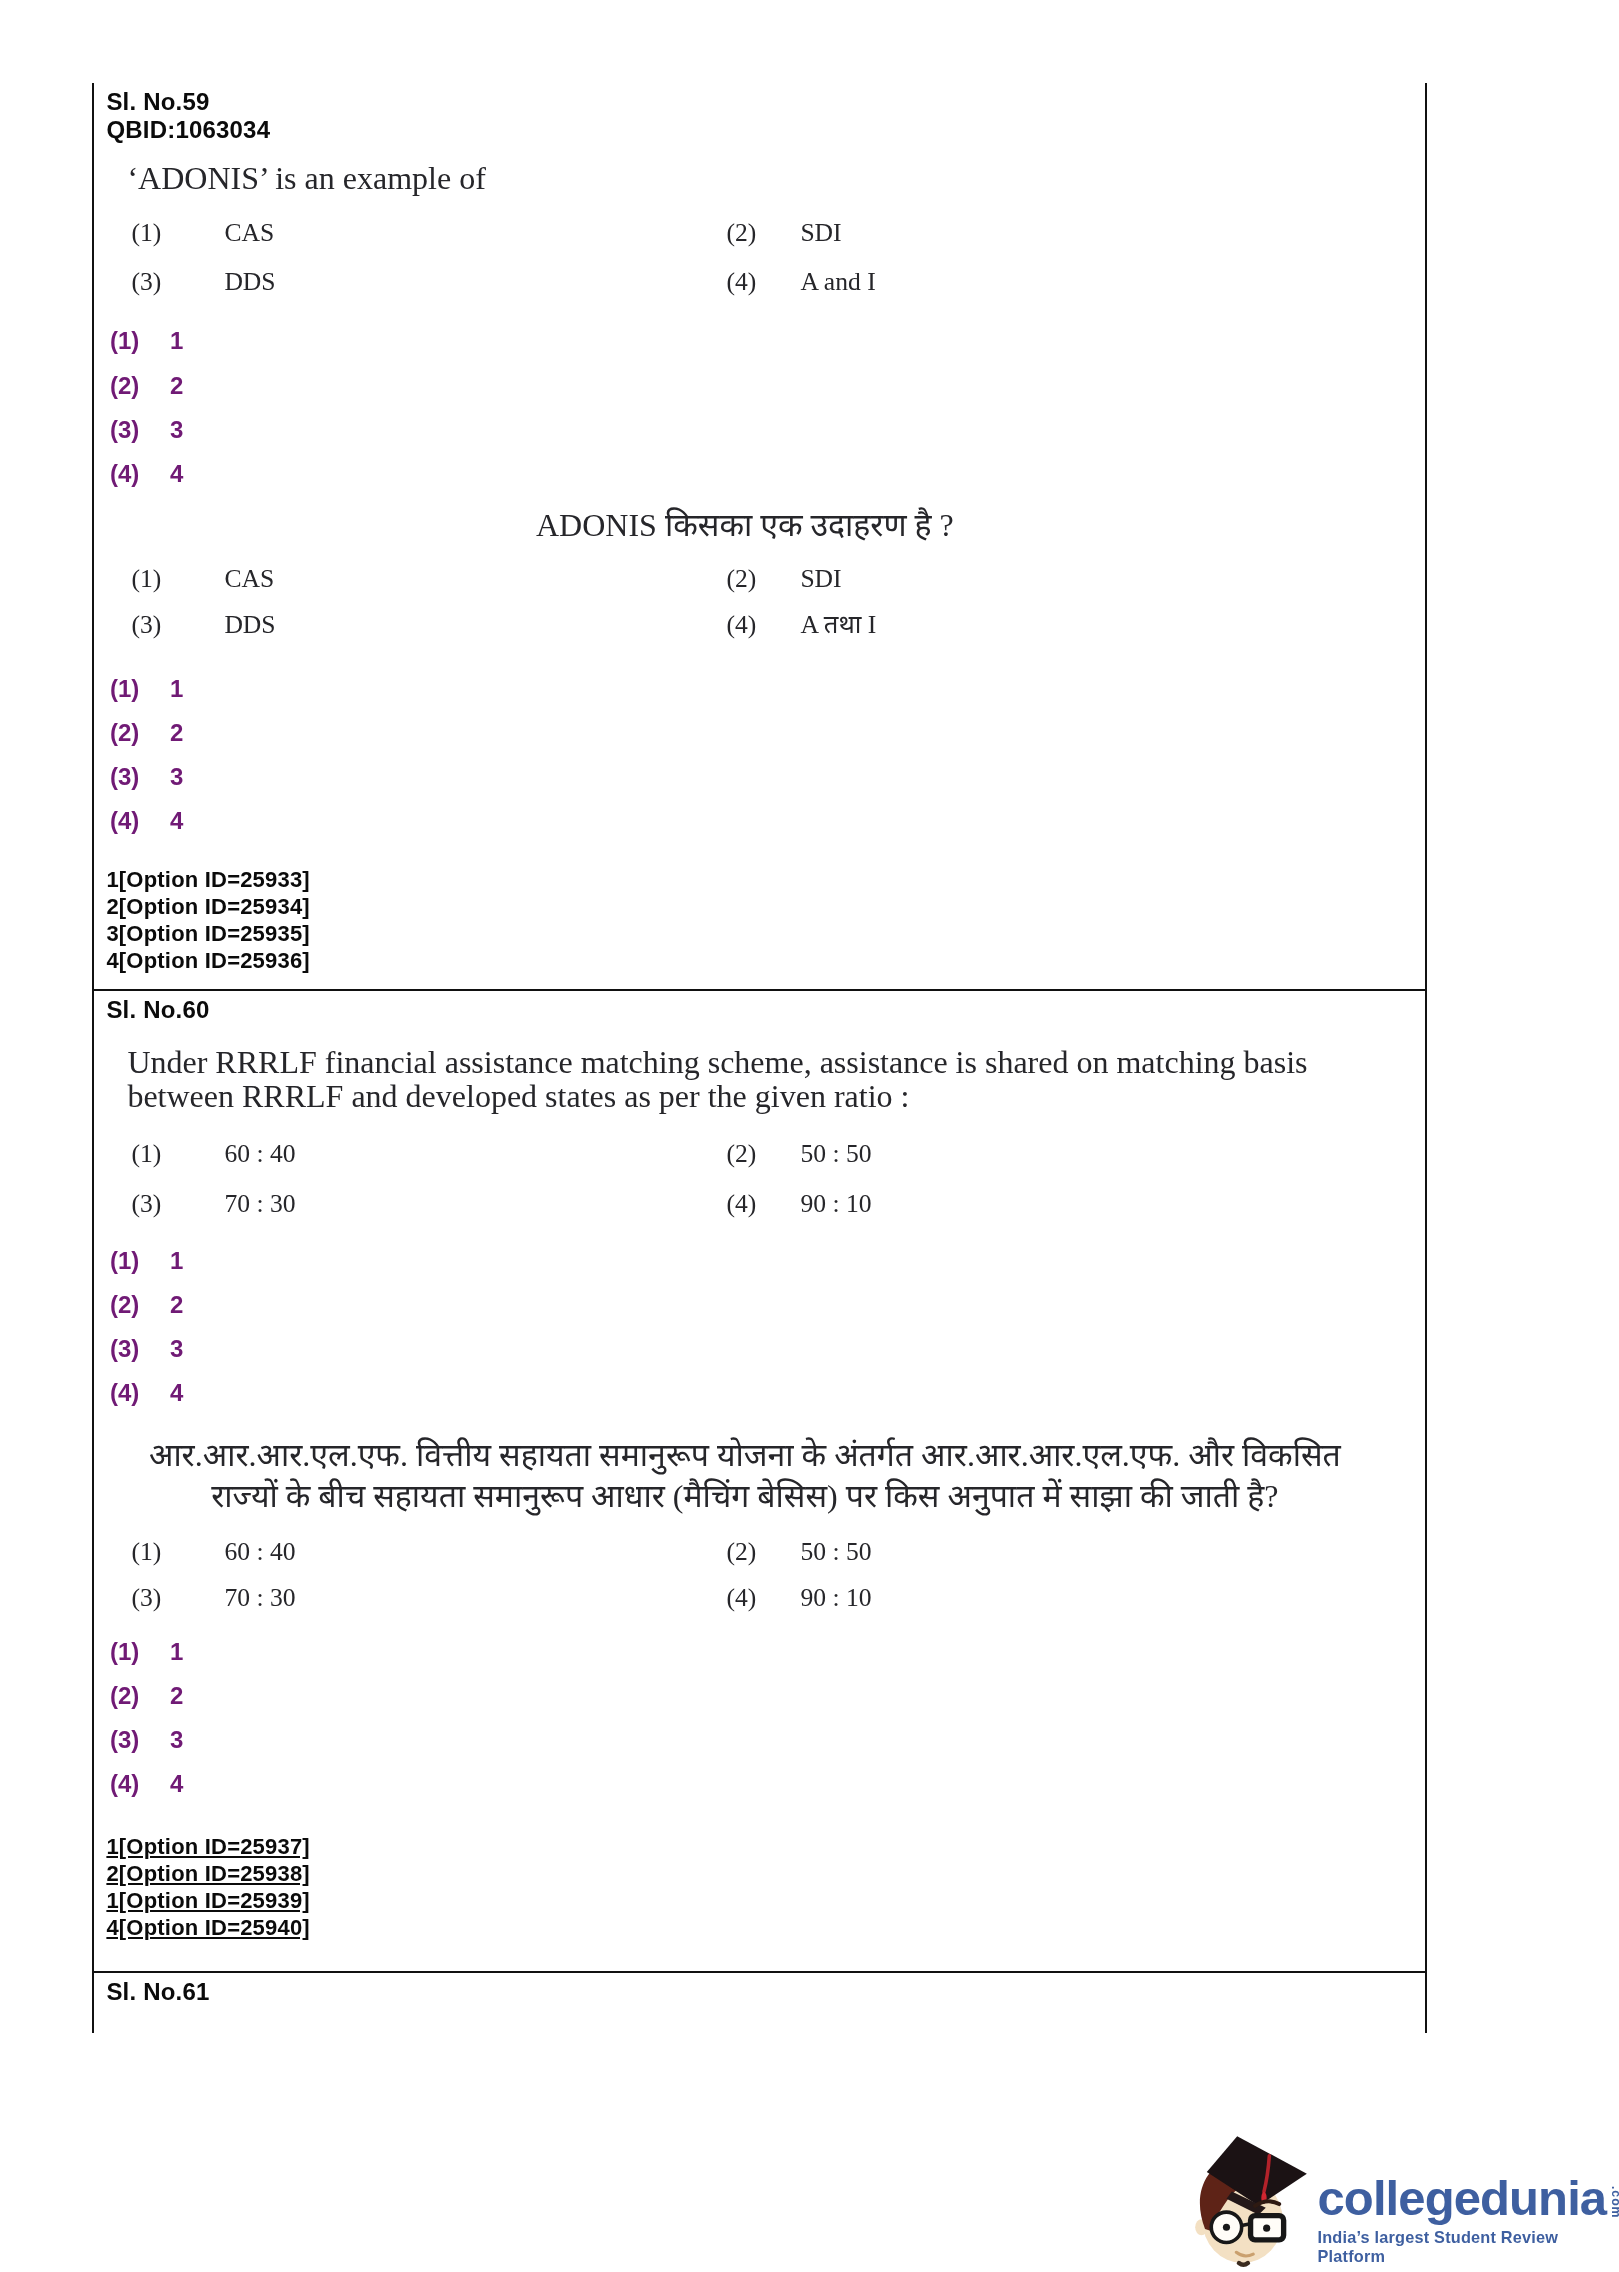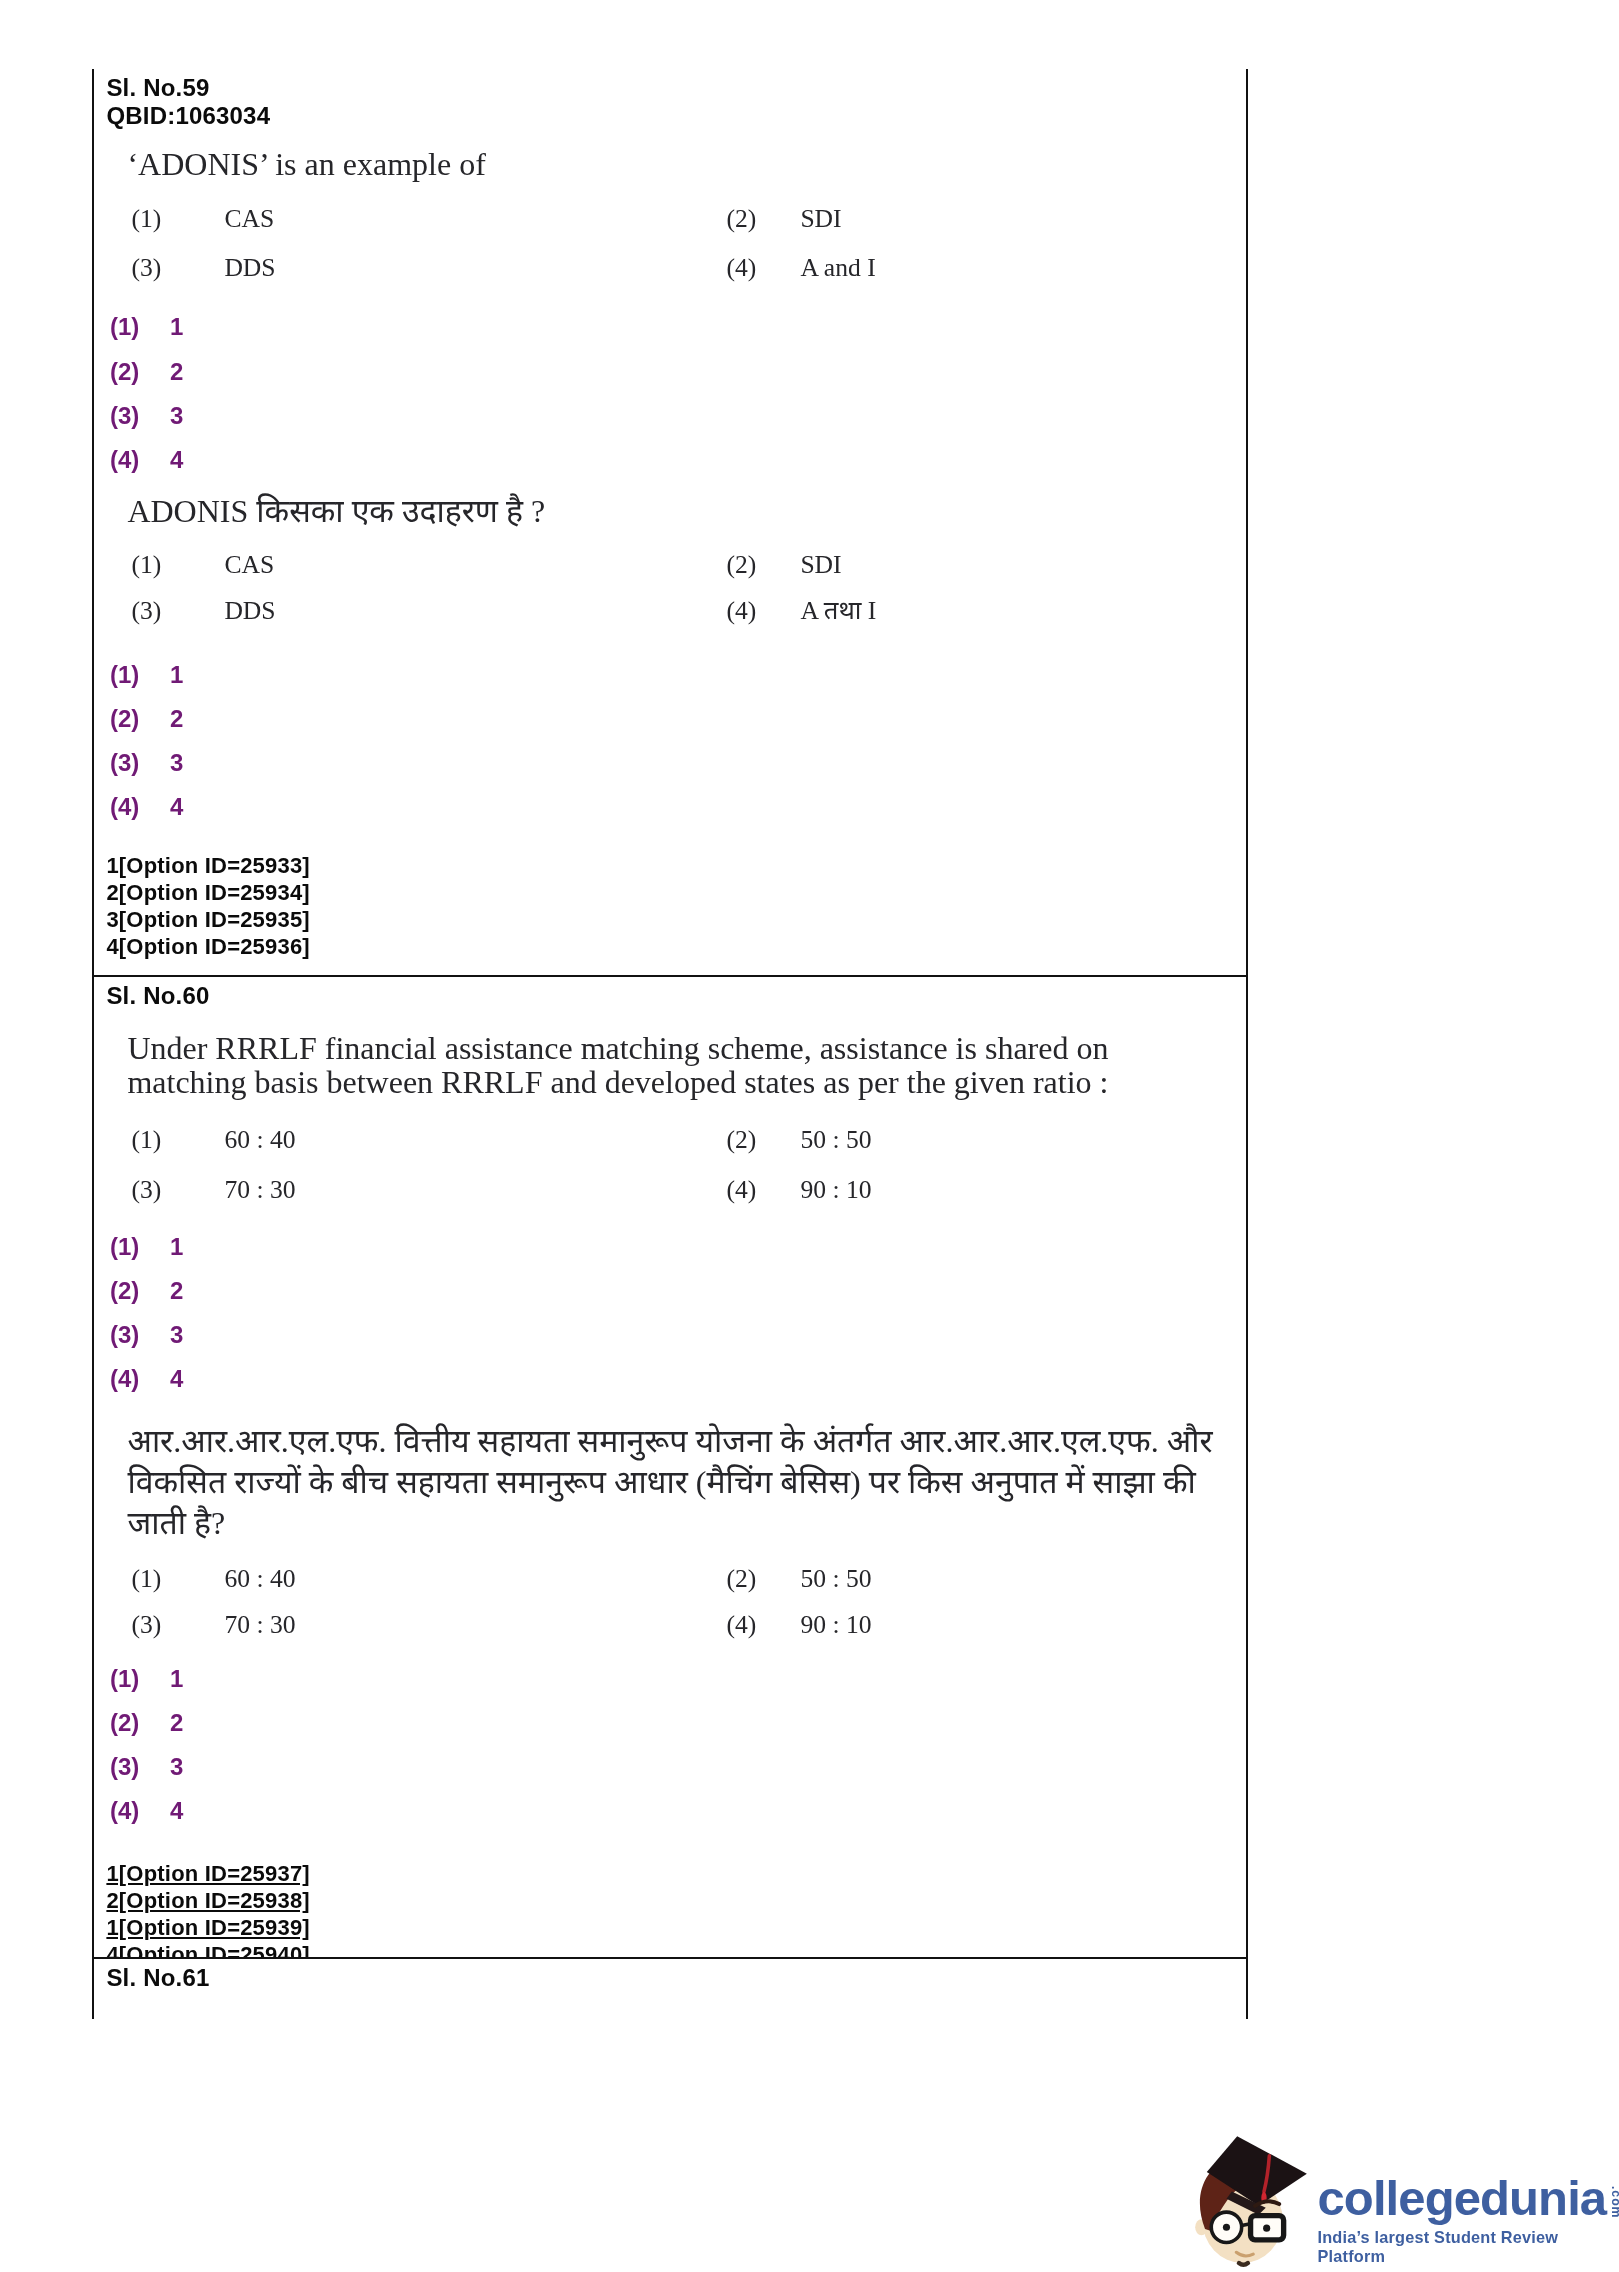--- a/index.html
+++ b/index.html
@@ -3,39 +3,39 @@
 <meta charset="utf-8">
 <style>
   html,body { margin:0; padding:0; background:#ffffff; }
   .page {
     position:relative; width:1620px; height:2273px; background:#ffffff;
     font-family:"Liberation Sans", sans-serif; color:#0d0d0d; overflow:hidden;
   }
 
   
   .qtable {
-    position:absolute; left:92px; top:69px; width:1156px;
+    position:absolute; left:92px; top:83px; width:1335px;
     border-left:2.6px solid #111; border-right:2.6px solid #111;
     box-sizing:border-box;
   }
   .qblock {
     box-sizing:border-box; overflow:hidden;
     padding:5.3px 17.6px 0 12.4px;
     border-bottom:2.6px solid #111;
   }
   .qblock.q59 { height:908px; }
   .qblock.q60 { height:982px; }
   .qblock.stub { height:60px; border-bottom:none; }
 
   .qhead { font-weight:bold; font-size:24px; line-height:28px; letter-spacing:0.2px; color:#0b0b0b; }
 
   .serif { font-family:"Liberation Serif", "DejaVu Serif", serif; color:#26262a; }
 
   .qtext { font-size:32px; line-height:32px; margin:0 0 0 21px; max-width:1235px; }
-  .qtext.hi { line-height:41px; }
+  .qtext.hi { line-height:41px;text-align:center; }
 
   .optgrid {
     display:grid; grid-template-columns:595px 1fr; row-gap:17.6px;
     margin-left:25px; font-size:25.6px; line-height:32px;
   }
   .optgrid.tight { row-gap:14px; }
   .onum { display:inline-block; width:93px; }
   .opt:nth-child(even) .onum { width:74px; }
 
   .answers { margin-left:3.5px; }

